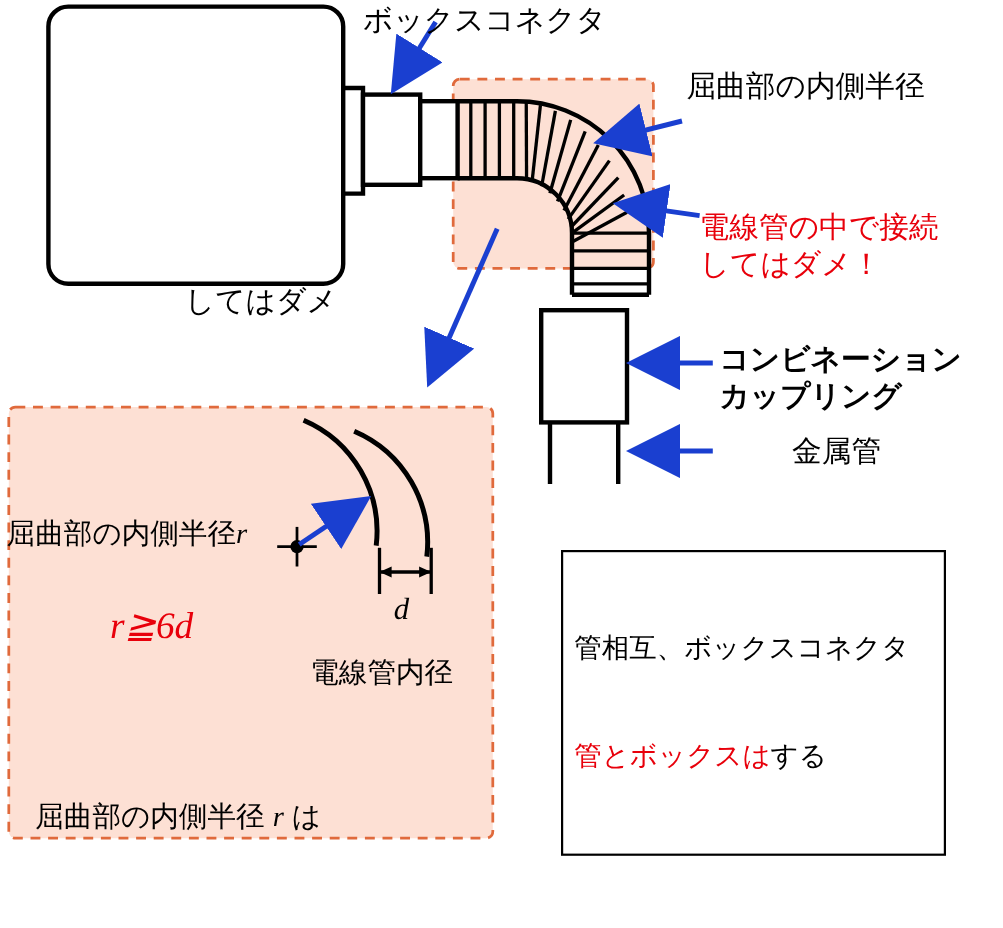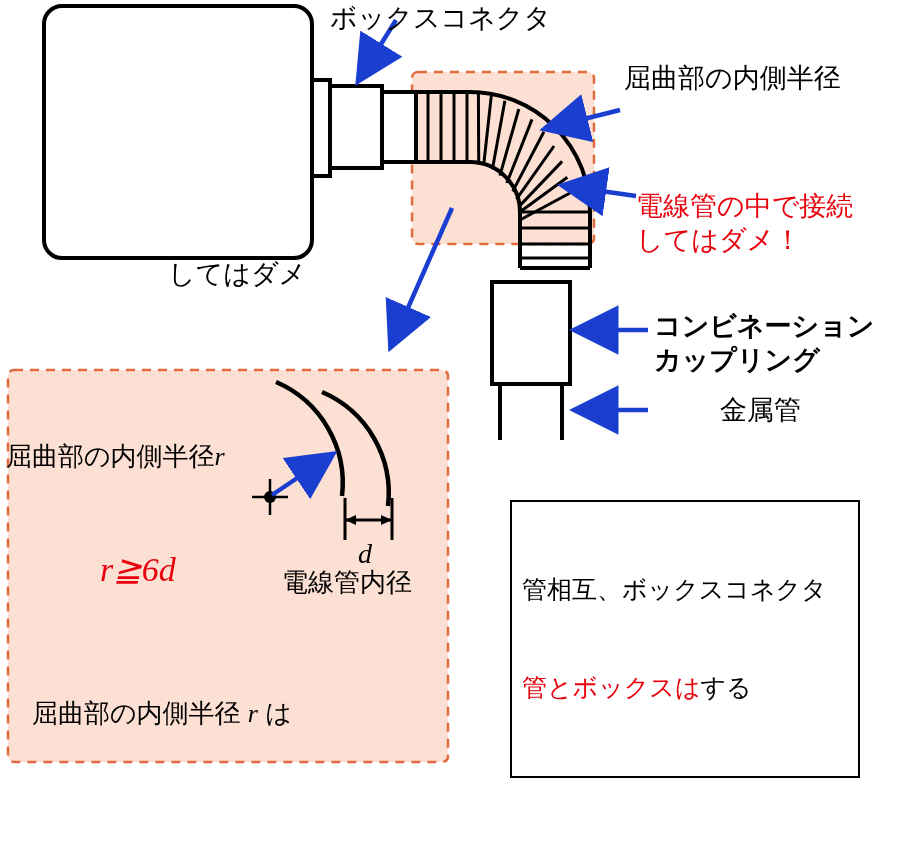--- a/index.html
+++ b/index.html
@@ -22,21 +22,21 @@
     width: 912px;
     height: 844px;
   }
   .lbl {
     position: absolute;
     font-family: "Liberation Sans", sans-serif;
     color: #000000;
     white-space: pre;
     line-height: 1.25;
   }
-  .lbl-26 { font-size: 26px; }
+  .lbl-26 { font-size: 26px; margin-top: 29px; }
   .lbl-27 { font-size: 27px; }
   .red { color: #e8000b; margin-top: 32px; }
   .box-note {
     position: absolute;
     border: 2px solid #000000;
     background: #ffffff;
     padding: 6px 10px 8px 10px;
     font-size: 25px;
     line-height: 1.3;
     color: #000;

